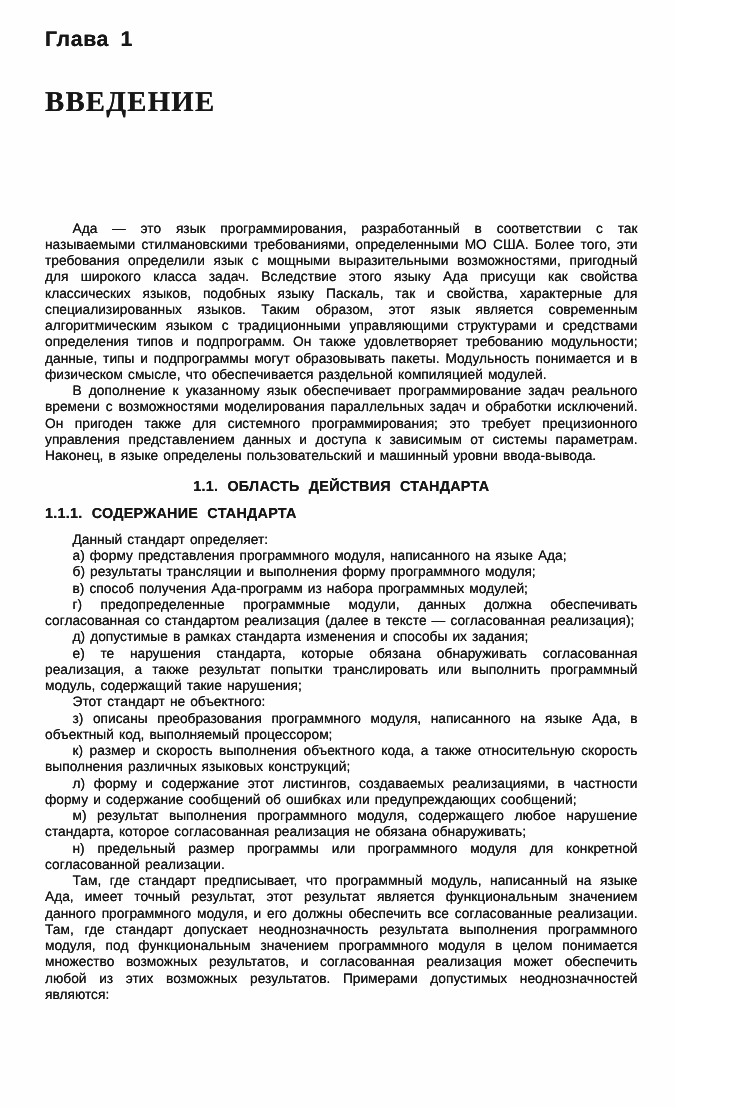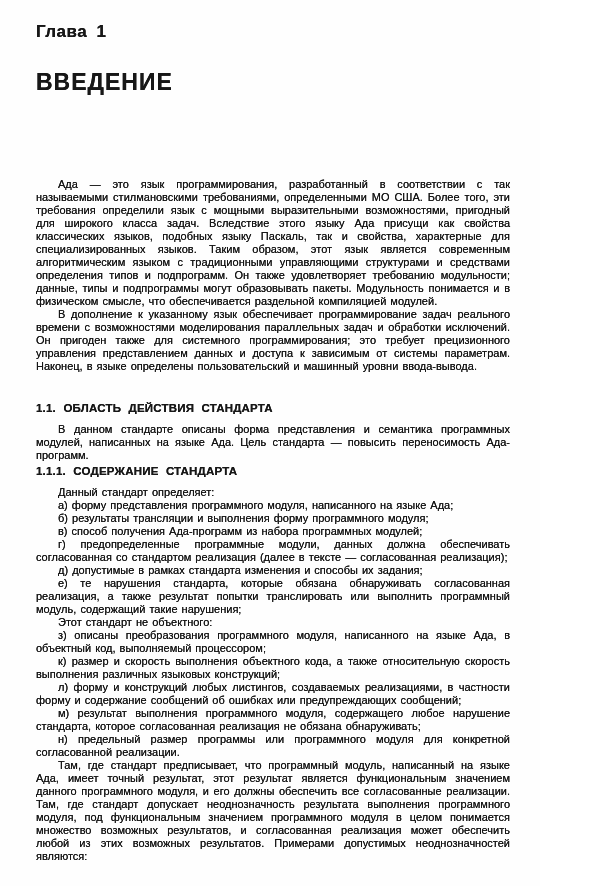--- a/index.html
+++ b/index.html
@@ -25,77 +25,77 @@
     font-weight: 700;
     letter-spacing: 0.5px;
     word-spacing: 4px;
     margin: 0 0 27px 0;
   }
   .chapter-title {
     font-size: 23px;
     font-weight: 700;
     letter-spacing: 1px;
     margin: 0 0 82px 0;
+    font-family: Liberation Serif, serif;
   }
   .body-text {
     font-size: 11px;
     line-height: 13px;
     text-align: justify;
     word-spacing: 1px;
   }
   .body-text p {
     margin: 0;
     text-indent: 22px;
   }
   .section-heading {
     font-size: 11.5px;
     font-weight: 700;
     word-spacing: 4px;
     letter-spacing: 0.2px;
     margin: 0;
     text-align: left;
   }
-  .h-sect   { margin-top: 29px; margin-bottom: 8px; }
+  .h-sect   { margin-top: 12px; margin-bottom: 8px; text-align: center; }
   .h-subsect{ margin-top: 3px; margin-bottom: 8px; }
   .closing  { margin-top: 5px; }
 </style>
 </head>
 <body>
 
 <div class="page">
 
   <h2 class="chapter-label">Глава 1</h2>
 
   <h1 class="chapter-title">ВВЕДЕНИЕ</h1>
 
   <div class="body-text">
 
     <p>Ада — это язык программирования, разработанный в соответствии с так называемыми стилмановскими требованиями, определенными МО США. Более того, эти требования определили язык с мощными выразительными возможностями, пригодный для широкого класса задач. Вследствие этого языку Ада присущи как свойства классических языков, подобных языку Паскаль, так и свойства, характерные для специализированных языков. Таким образом, этот язык является современным алгоритмическим языком с традиционными управляющими структурами и средствами определения типов и подпрограмм. Он также удовлетворяет требованию модульности; данные, типы и подпрограммы могут образовывать пакеты. Модульность понимается и в физическом смысле, что обеспечивается раздельной компиляцией модулей.</p>
 
     <p>В дополнение к указанному язык обеспечивает программирование задач реального времени с возможностями моделирования параллельных задач и обработки исключений. Он пригоден также для системного программирования; это требует прецизионного управления представлением данных и доступа к зависимым от системы параметрам. Наконец, в языке определены пользовательский и машинный уровни ввода-вывода.</p>
 
     <h3 class="section-heading h-sect">1.1. ОБЛАСТЬ ДЕЙСТВИЯ СТАНДАРТА</h3>
 
-    <p>В данном стандарте описаны форма представления и семантика программных модулей, написанных на языке Ада. Цель стандарта — повысить переносимость Ада-программ.</p>
 
     <h3 class="section-heading h-subsect">1.1.1. СОДЕРЖАНИЕ СТАНДАРТА</h3>
 
     <p>Данный стандарт определяет:</p>
 
     <p>а) форму представления программного модуля, написанного на языке Ада;</p>
     <p>б) результаты трансляции и выполнения форму программного модуля;</p>
     <p>в) способ получения Ада-программ из набора программных модулей;</p>
     <p>г) предопределенные программные модули, данных должна обеспечивать согласованная со стандартом реализация (далее в тексте — согласованная реализация);</p>
     <p>д) допустимые в рамках стандарта изменения и способы их задания;</p>
     <p>е) те нарушения стандарта, которые обязана обнаруживать согласованная реализация, а также результат попытки транслировать или выполнить программный модуль, содержащий такие нарушения;</p>
 
     <p>Этот стандарт не объектного:</p>
 
     <p>з) описаны преобразования программного модуля, написанного на языке Ада, в объектный код, выполняемый процессором;</p>
     <p>к) размер и скорость выполнения объектного кода, а также относительную скорость выполнения различных языковых конструкций;</p>
-    <p>л) форму и конструкций любых листингов, создаваемых реализациями, в частности форму и содержание сообщений об ошибках или предупреждающих сообщений;</p>
+    <p>л) форму и содержание этот листингов, создаваемых реализациями, в частности форму и содержание сообщений об ошибках или предупреждающих сообщений;</p>
     <p>м) результат выполнения программного модуля, содержащего любое нарушение стандарта, которое согласованная реализация не обязана обнаруживать;</p>
     <p>н) предельный размер программы или программного модуля для конкретной согласованной реализации.</p>
 
     <p class="closing">Там, где стандарт предписывает, что программный модуль, написанный на языке Ада, имеет точный результат, этот результат является функциональным значением данного программного модуля, и его должны обеспечить все согласованные реализации. Там, где стандарт допускает неоднозначность результата выполнения программного модуля, под функциональным значением программного модуля в целом понимается множество возможных результатов, и согласованная реализация может обеспечить любой из этих возможных результатов. Примерами допустимых неоднозначностей являются:</p>
 
   </div>
 </div>
 
 </body></html>

